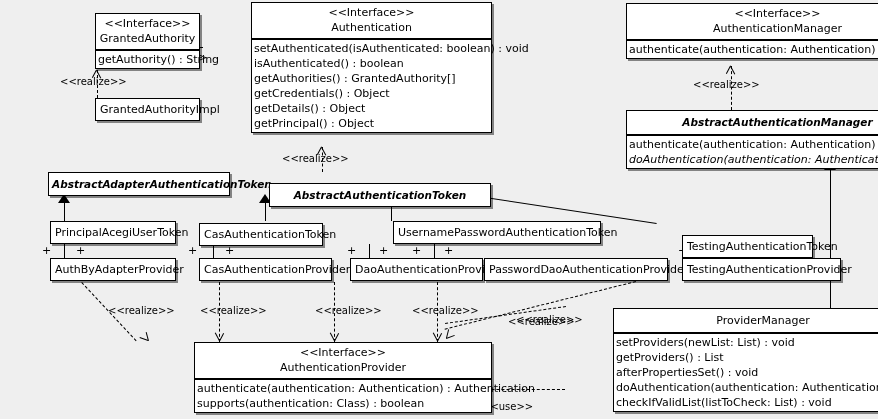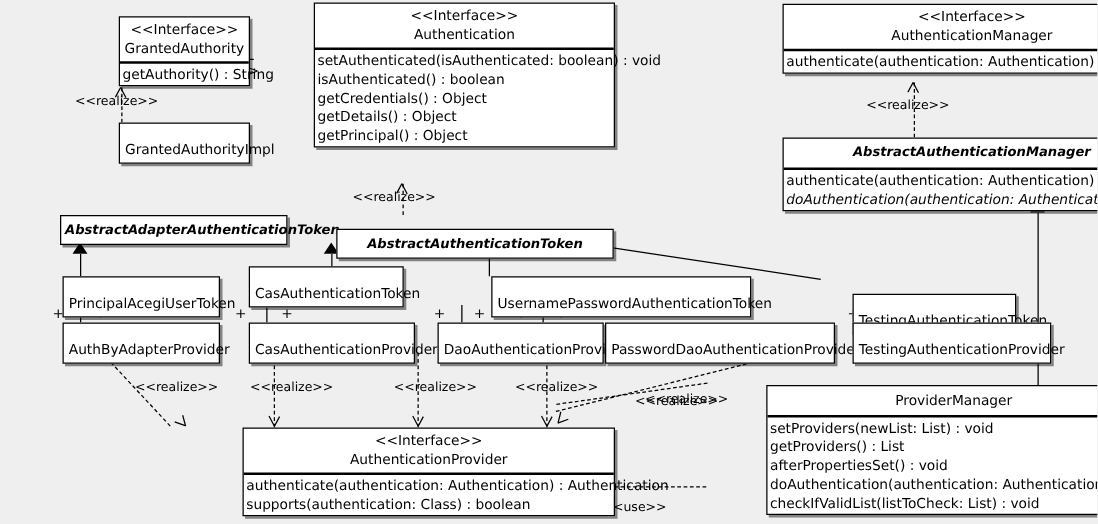--- a/index.html
+++ b/index.html
@@ -41,21 +41,21 @@
     font-size: 11px;
     color: #000;
     white-space: nowrap;
   }
   .uml-name.abstract {
     font-style: italic;
     font-weight: bold;
     font-size: 10.5px;
   }
   .uml-box.compact .uml-head {
-    padding: 14px 4px 3px 4px;
+    padding: 4px 4px 3px 4px;
     line-height: 14px;
   }
   .uml-ops {
     border-top: 2px solid #000000;
     padding: 1px 0 1px 0;
   }
   .uml-op {
     font-size: 11px;
     line-height: 15px;
     white-space: nowrap;
@@ -313,20 +313,21 @@
   </div>
 
   <div class="uml-box" style="left:203px; top:2px; width:241px;">
     <div class="uml-head">
       <span class="uml-stereo">&lt;&lt;Interface&gt;&gt;</span>
       <span class="uml-name">Authentication</span>
     </div>
     <div class="uml-ops">
       <div class="uml-op">setAuthenticated(isAuthenticated: boolean) : void</div>
       <div class="uml-op">isAuthenticated() : boolean</div>
+      <div class="uml-op">getAuthorities() : GrantedAuthority[]</div>
       <div class="uml-op">getCredentials() : Object</div>
       <div class="uml-op">getDetails() : Object</div>
       <div class="uml-op">getPrincipal() : Object</div>
     </div>
   </div>
 
   <div class="uml-box" style="left:578px; top:3px; width:303px;">
     <div class="uml-head">
       <span class="uml-stereo">&lt;&lt;Interface&gt;&gt;</span>
       <span class="uml-name">AuthenticationManager</span>
@@ -357,21 +358,21 @@
       <span class="uml-name abstract">AbstractAuthenticationToken</span>
     </div>
   </div>
 
   <div class="uml-box compact" style="left:2px; top:221px; width:126px;">
     <div class="uml-head">
       <span class="uml-name">PrincipalAcegiUserToken</span>
     </div>
   </div>
 
-  <div class="uml-box compact" style="left:151px; top:213px; width:124px;">
+  <div class="uml-box compact" style="left:151px; top:223px; width:124px;">
     <div class="uml-head">
       <span class="uml-name">CasAuthenticationToken</span>
     </div>
   </div>
 
   <div class="uml-box compact" style="left:345px; top:221px; width:208px;">
     <div class="uml-head">
       <span class="uml-name">UsernamePasswordAuthenticationToken</span>
     </div>
   </div>

